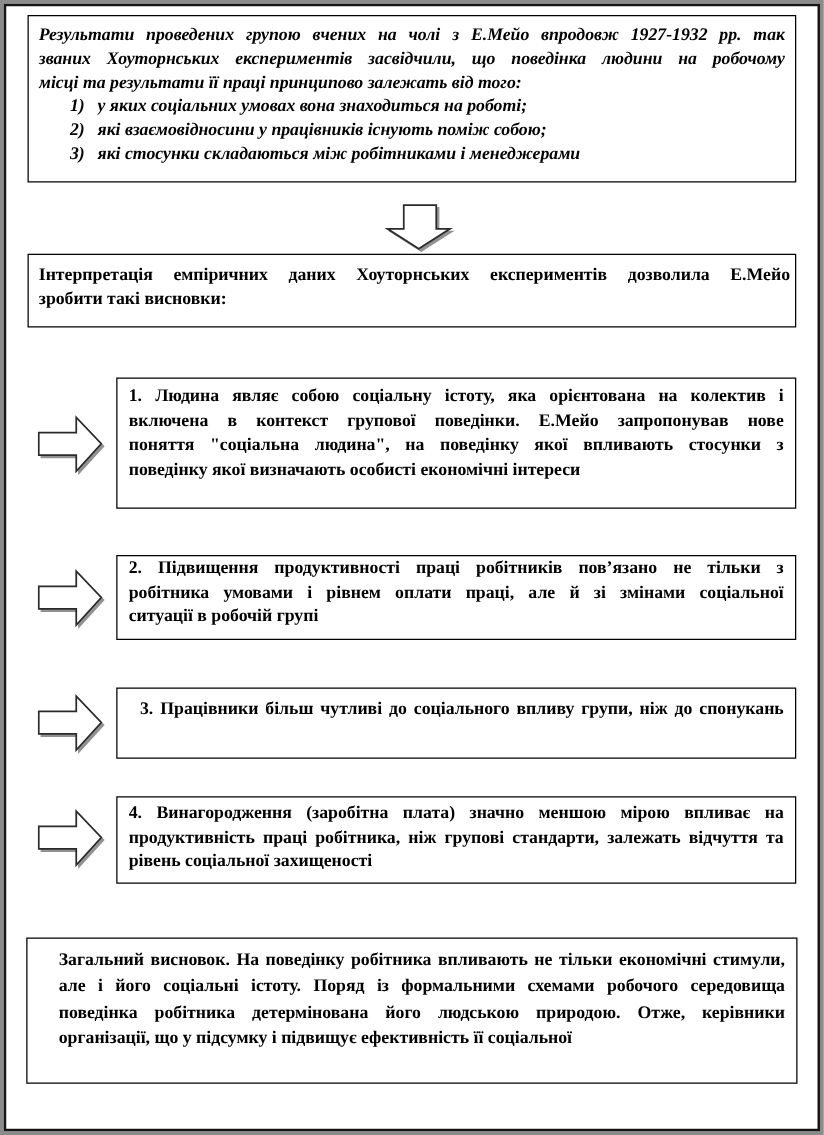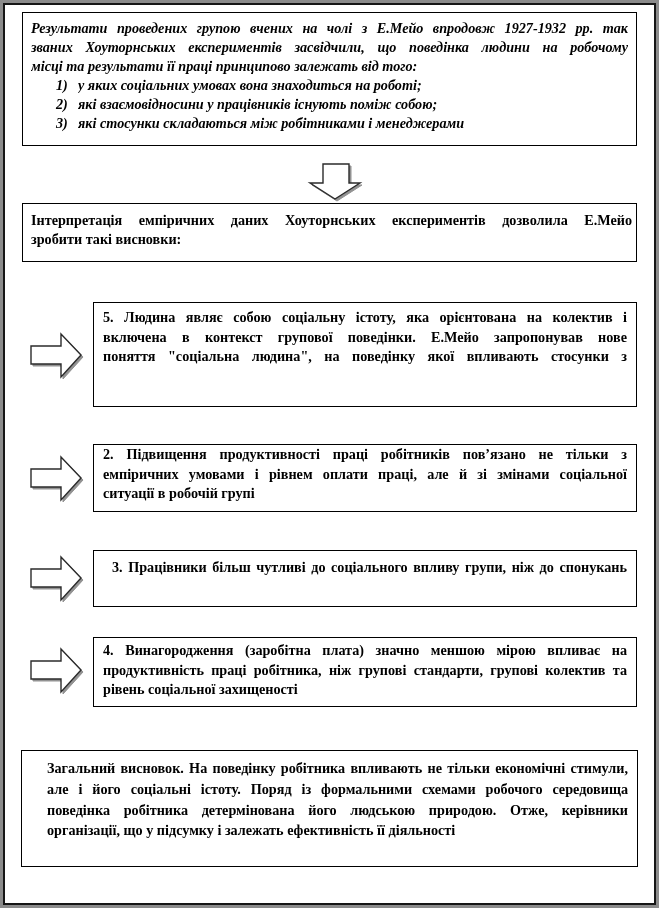--- a/index.html
+++ b/index.html
@@ -84,40 +84,41 @@
   <svg class="arrow arrow-r3" width="56" height="50" viewBox="0 0 56 50">
     <polygon points="3,16 33,16 33,4 53,25 33,47 33,34 3,34" fill="#929292" stroke="#929292" stroke-width="1"></polygon>
     <polygon points="1,14 31,14 31,2 51,23 31,45 31,32 1,32" fill="#ffffff" stroke="#2b2b2b" stroke-width="1.4"></polygon>
   </svg>
   <svg class="arrow arrow-r4" width="56" height="50" viewBox="0 0 56 50">
     <polygon points="3,16 33,16 33,4 53,25 33,47 33,34 3,34" fill="#929292" stroke="#929292" stroke-width="1"></polygon>
     <polygon points="1,14 31,14 31,2 51,23 31,45 31,32 1,32" fill="#ffffff" stroke="#2b2b2b" stroke-width="1.4"></polygon>
   </svg>
 
   <div class="box cbox box-c1">
-    <div class="line jl">5. Людина являє собою соціальну істоту, яка орієнтована на колектив і</div>
+    <div class="line jl">1. Людина являє собою соціальну істоту, яка орієнтована на колектив і</div>
     <div class="line jl">включена в контекст групової поведінки. Е.Мейо запропонував нове</div>
     <div class="line jl">поняття "соціальна людина", на поведінку якої впливають стосунки з</div>
+    <div class="line ll">поведінку якої визначають особисті економічні інтереси</div>
   </div>
 
   <div class="box cbox box-c2">
     <div class="line jl">2. Підвищення продуктивності праці робітників пов’язано не тільки з</div>
-    <div class="line jl">емпіричних умовами і рівнем оплати праці, але й зі змінами соціальної</div>
+    <div class="line jl">робітника умовами і рівнем оплати праці, але й зі змінами соціальної</div>
     <div class="line ll">ситуації в робочій групі</div>
   </div>
 
   <div class="box cbox box-c3">
     <div class="line jl">3. Працівники більш чутливі до соціального впливу групи, ніж до спонукань</div>
   </div>
 
   <div class="box cbox box-c4">
     <div class="line jl">4. Винагородження (заробітна плата) значно меншою мірою впливає на</div>
-    <div class="line jl">продуктивність праці робітника, ніж групові стандарти, групові колектив та</div>
+    <div class="line jl">продуктивність праці робітника, ніж групові стандарти, залежать відчуття та</div>
     <div class="line ll">рівень соціальної захищеності</div>
   </div>
 
   <div class="box box-final">
     <div class="line jl">Загальний висновок. На поведінку робітника впливають не тільки економічні стимули,</div>
     <div class="line jl">але і його соціальні істоту. Поряд із формальними схемами робочого середовища</div>
     <div class="line jl">поведінка робітника детермінована його людською природою. Отже, керівники</div>
-    <div class="line ll">організації, що у підсумку і залежать ефективність її діяльності</div>
+    <div class="line ll">організації, що у підсумку і підвищує ефективність її соціальної</div>
   </div>
 </div>
 
 </body></html>

